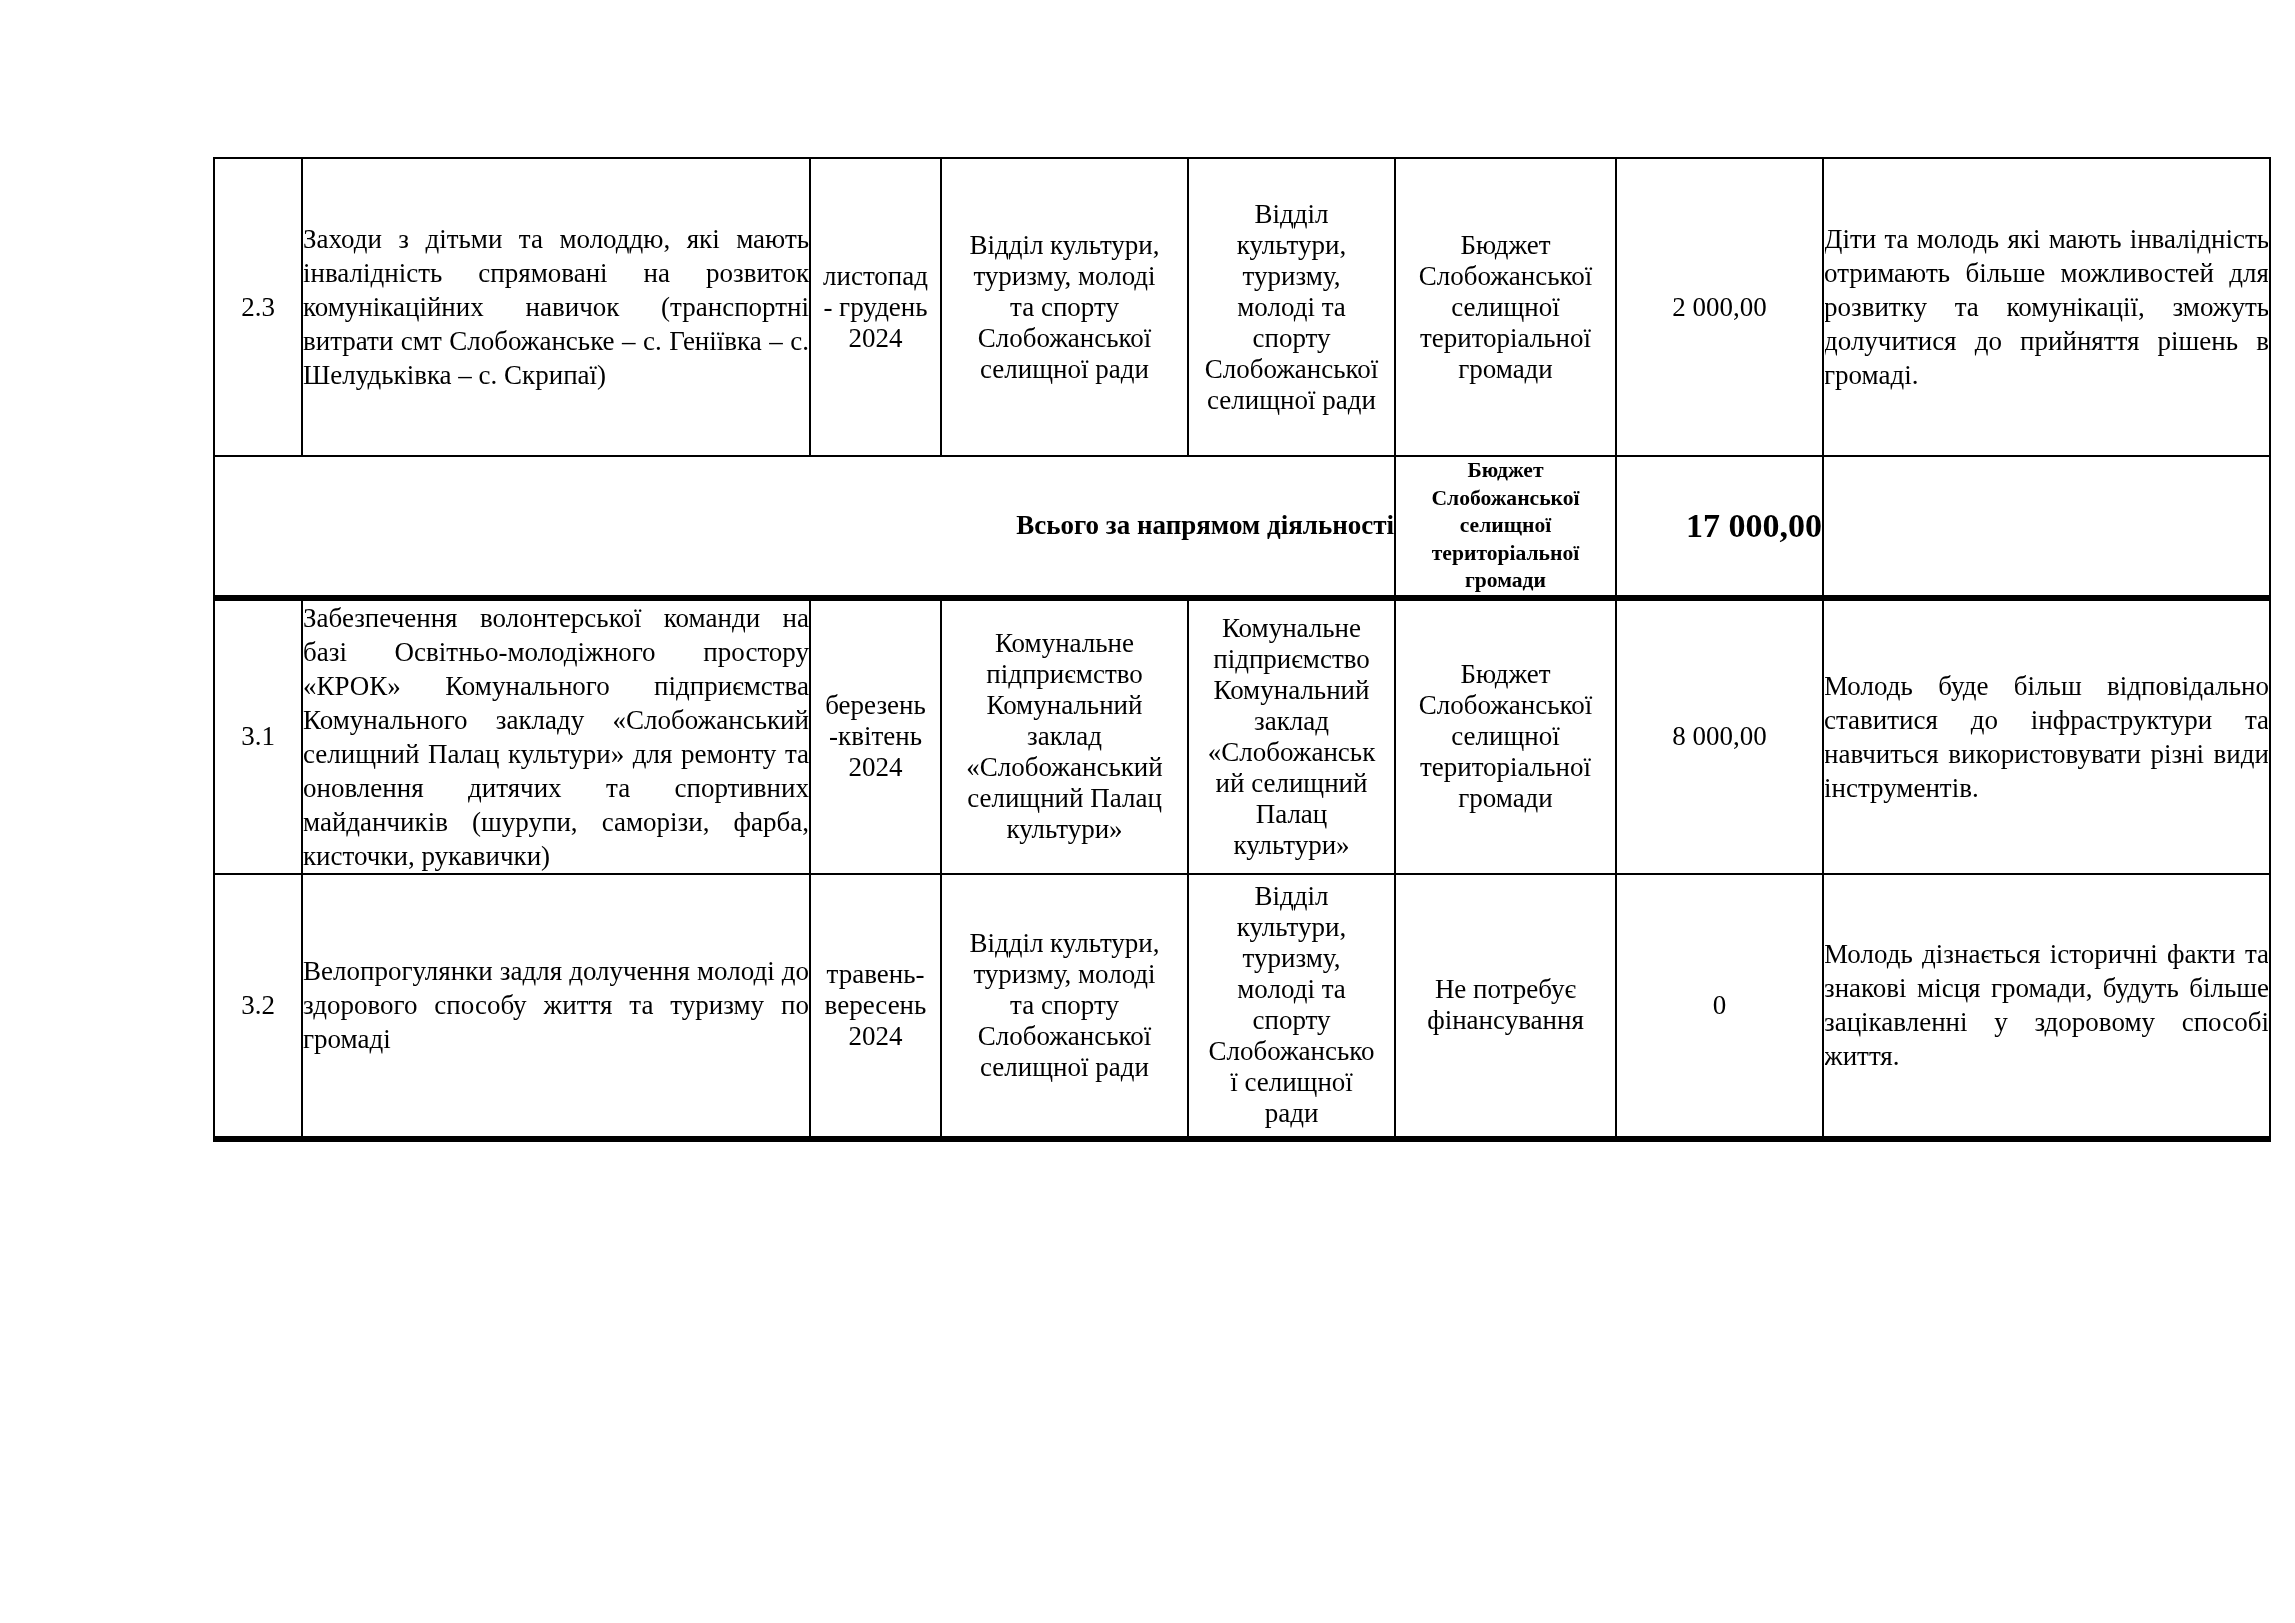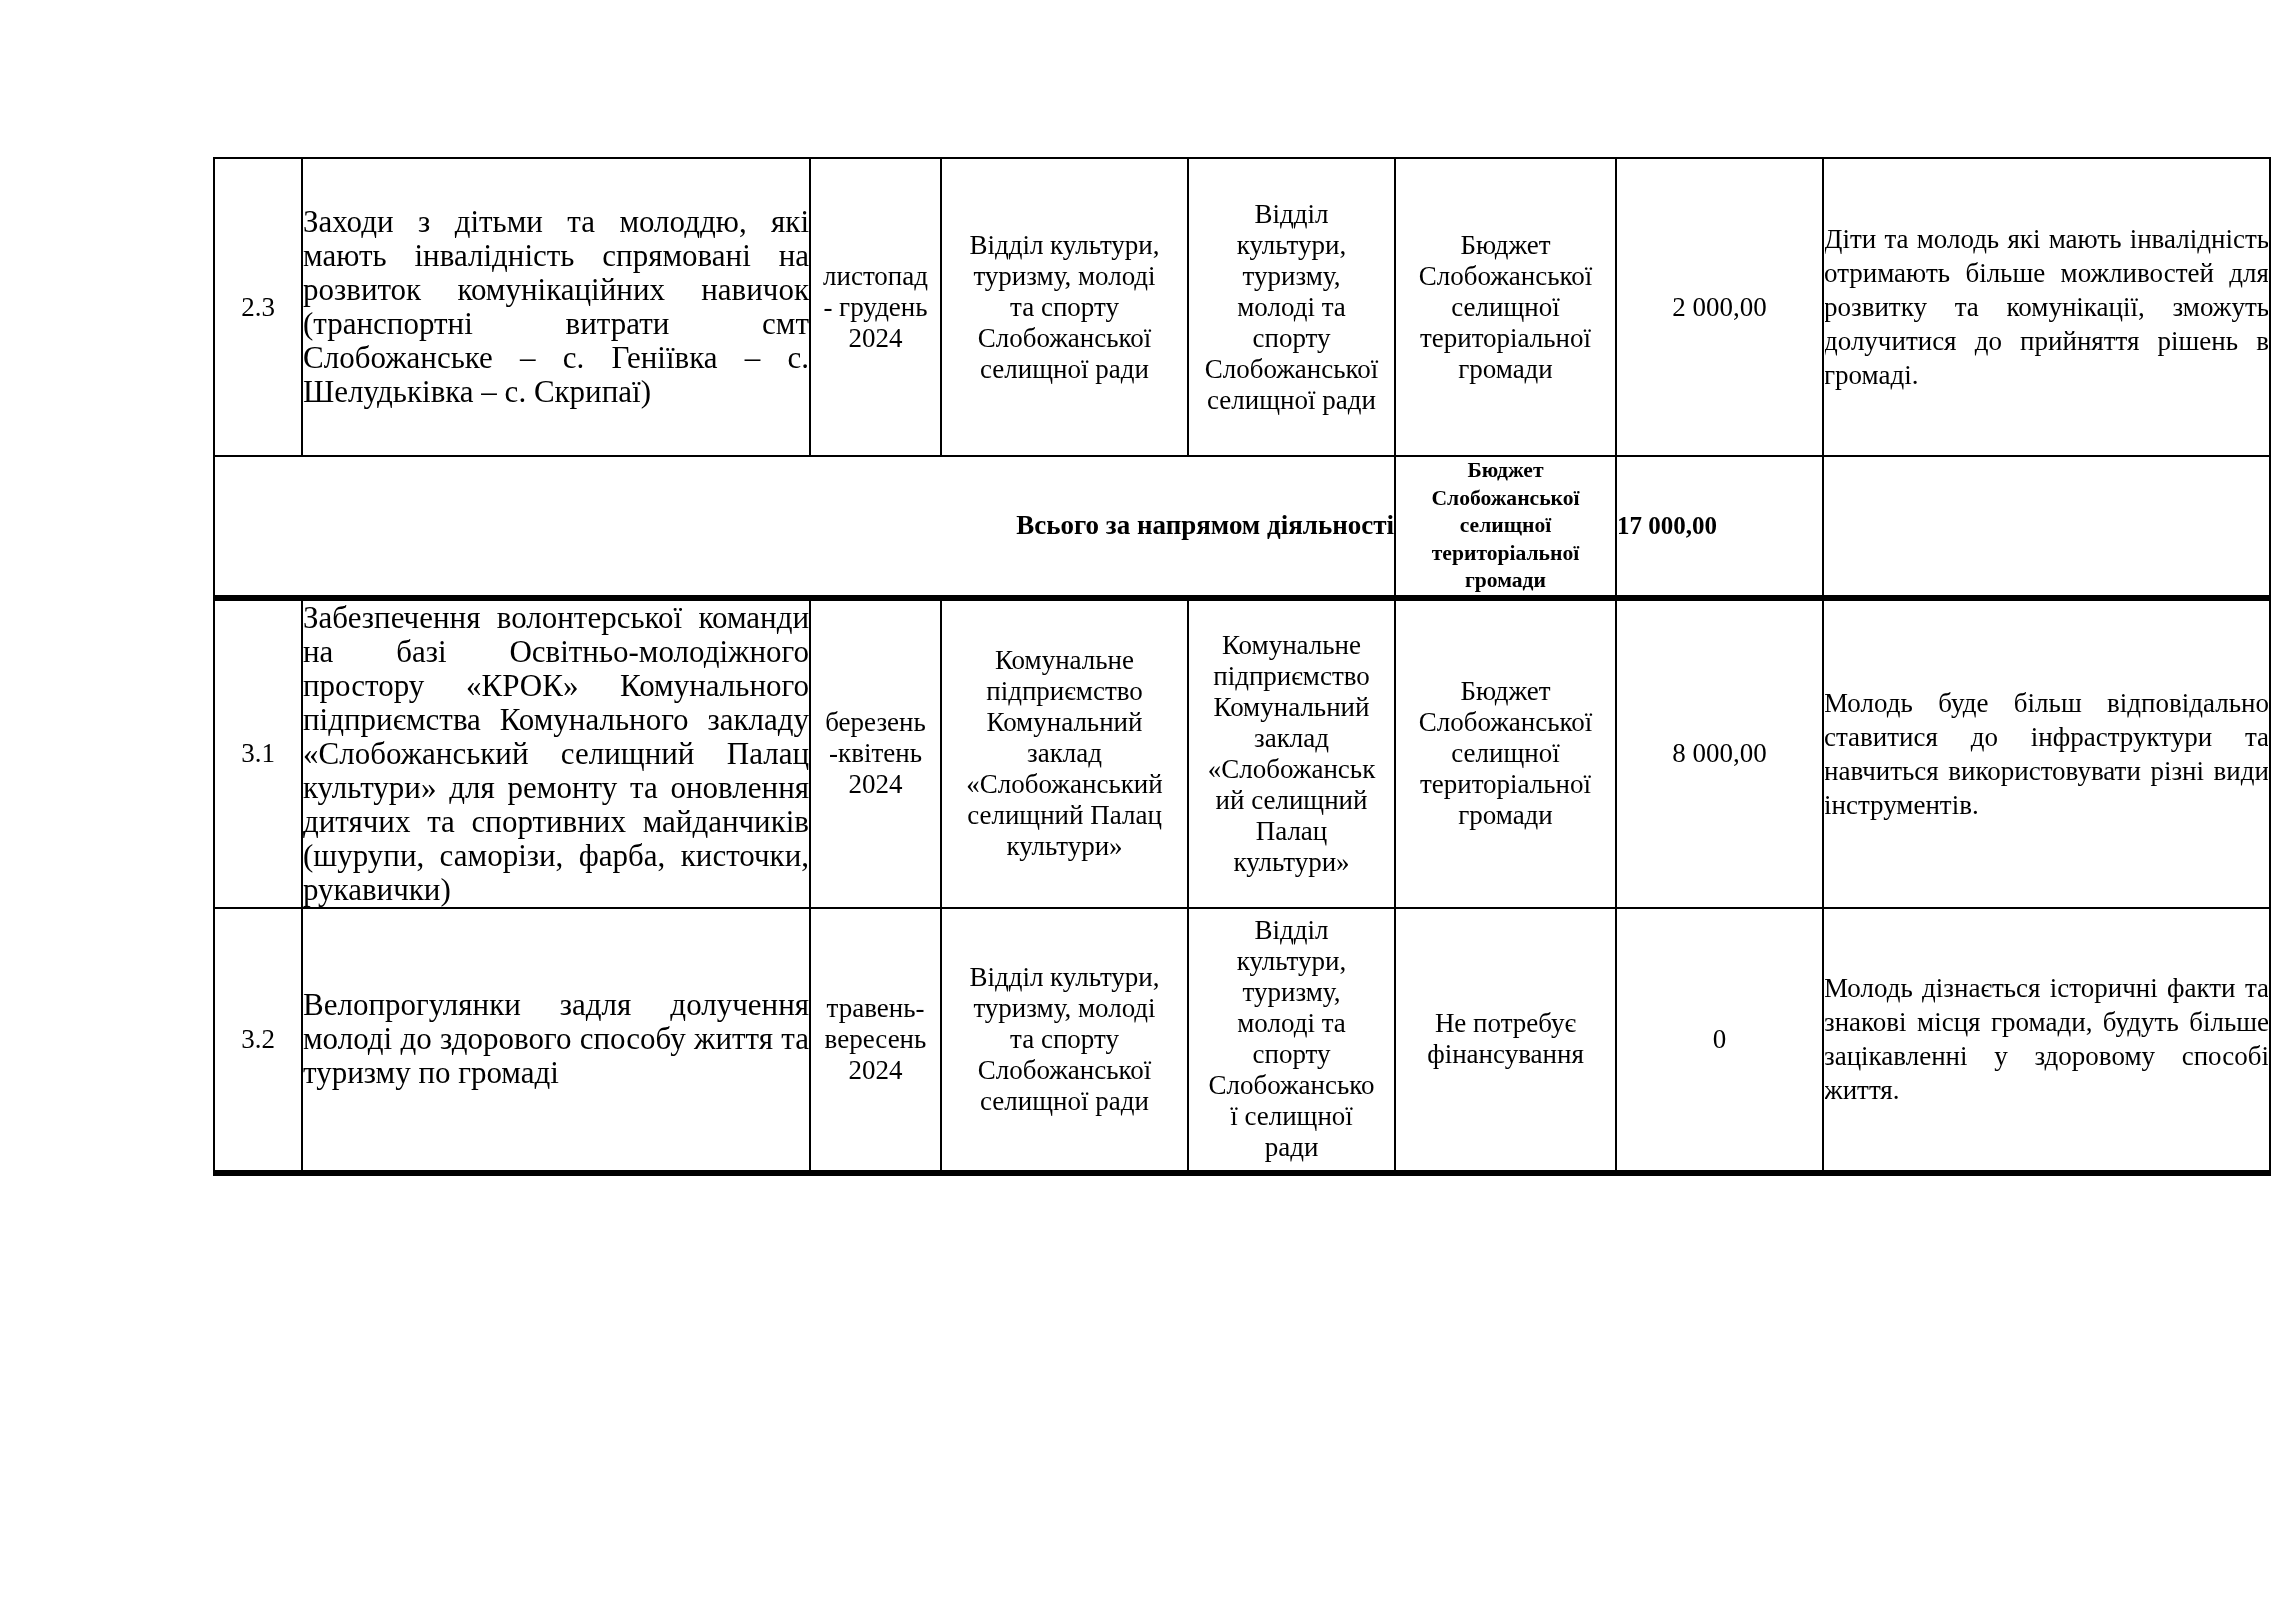--- a/index.html
+++ b/index.html
@@ -28,28 +28,28 @@
     padding:0;
     overflow:hidden;
   }
   tr.h456{height:298px;}
   tr.h210{height:137px;}
   tr.h109{height:71px;}
   tr.h387{height:253px;}
   tr.h405{height:265px;}
   tr.total-row td, tr.section-row td{border-bottom-width:6.5px;}
   .cell-num{text-align:center;font-size:27px;}
-  .cell-desc{text-align:justify;font-size:31px;line-height:34px;padding:0 13px;}
+  .cell-desc{text-align:justify;font-size:27px;line-height:34px;padding:0 13px;}
   .cell-center{text-align:center;font-size:27px;line-height:31px;white-space:pre-line;border-radius:15px;}
   .cell-amount{text-align:center;font-size:27px;}
   .cell-result{text-align:justify;font-size:27px;line-height:34px;padding:0 17px;border-radius:12px;}
   .cell-empty{}
   .total-label{font-weight:bold;font-size:27px;text-align:right;padding:0 6.5px 0 19.6px;}
   .total-budget{font-weight:bold;font-size:21.6px;line-height:27.5px;text-align:center;white-space:pre-line;}
-  .total-amount{font-weight:bold;font-size:25px;text-align:left;}
+  .total-amount{font-weight:bold;font-size:34px;text-align:right;}
   .section-cell{font-weight:bold;font-size:29px;text-align:center;white-space:pre-wrap;}
 </style>
 </head>
 <body>
 
 <div class="page">
   <table class="doc-table">
     <colgroup>
       <col style="width:88px">
       <col style="width:508px">

